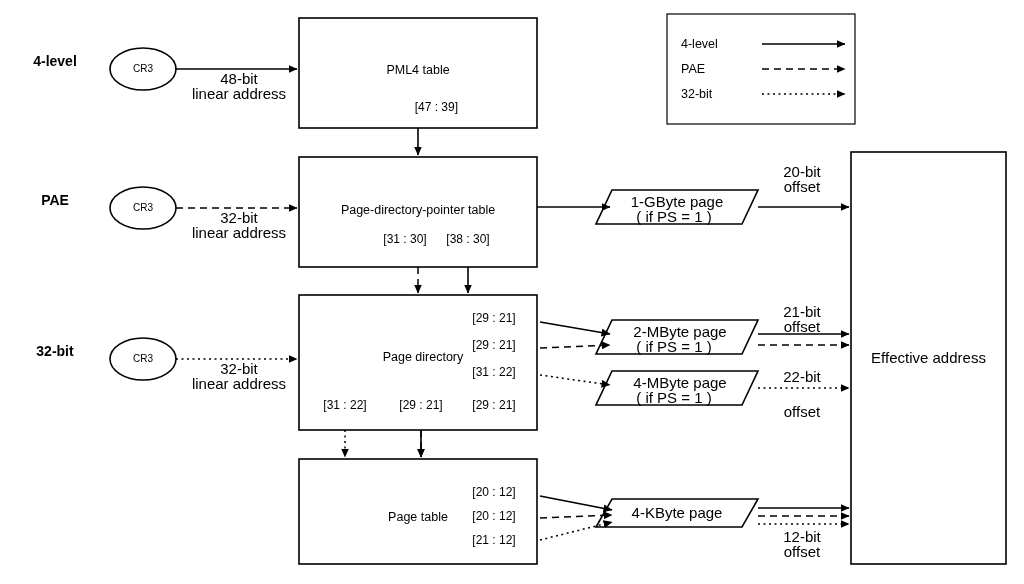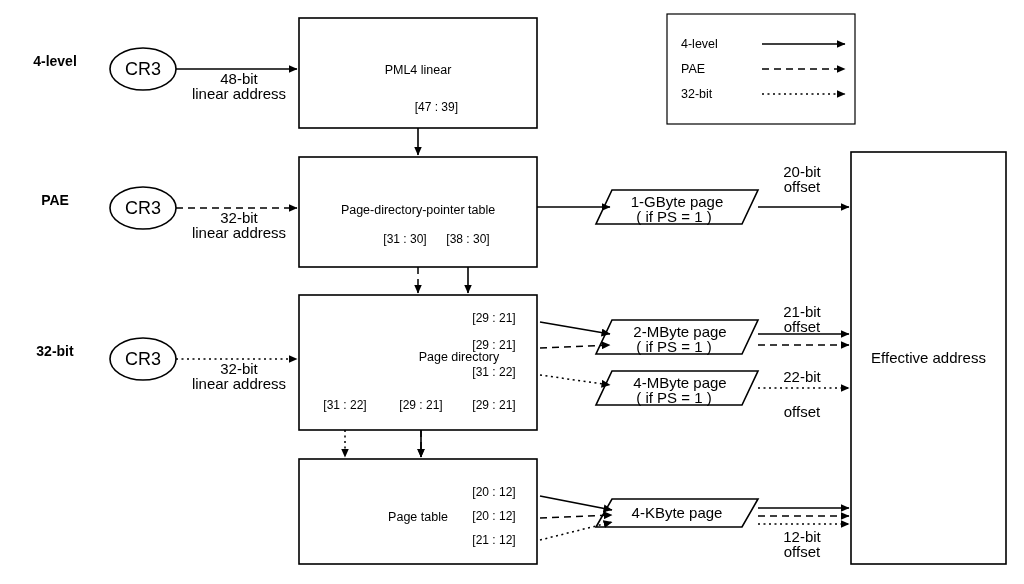--- a/index.html
+++ b/index.html
@@ -41,21 +41,21 @@
   .box-title {
     font-size: 12.5px;
   }
   .bits {
     font-size: 12px;
   }
   .legend-text {
     font-size: 12.5px;
   }
   .cr3-text {
-    font-size: 18px;
+    font-size: 10px;
   }
 </style>
 </head>
 <body>
 
 <div id="canvas">
 
   <svg class="layer" viewBox="0 0 1024 584">
     <defs>
       <marker id="arrow" markerWidth="9" markerHeight="8" refX="8.5" refY="4" orient="auto" markerUnits="userSpaceOnUse">
@@ -129,23 +129,23 @@
   <div class="lbl cr3-text" style="left:110px; top:201px; width:66px;">CR3</div>
   <div class="lbl cr3-text" style="left:110px; top:352px; width:66px;">CR3</div>
 
   <div class="lbl" style="left:183px; top:72px;  width:112px;">48-bit</div>
   <div class="lbl" style="left:183px; top:87px;  width:112px;">linear address</div>
   <div class="lbl" style="left:183px; top:211px; width:112px;">32-bit</div>
   <div class="lbl" style="left:183px; top:226px; width:112px;">linear address</div>
   <div class="lbl" style="left:183px; top:362px; width:112px;">32-bit</div>
   <div class="lbl" style="left:183px; top:377px; width:112px;">linear address</div>
 
-  <div class="lbl box-title" style="left:299px; top:63px;  width:238px;">PML4 linear</div>
+  <div class="lbl box-title" style="left:299px; top:63px;  width:238px;">PML4 table</div>
   <div class="lbl box-title" style="left:299px; top:203px; width:238px;">Page-directory-pointer table</div>
-  <div class="lbl box-title" style="left:299px; top:350px; width:248px;padding-left:36px;">Page directory</div>
+  <div class="lbl box-title" style="left:299px; top:350px; width:248px;">Page directory</div>
   <div class="lbl box-title" style="left:299px; top:510px; width:238px;">Page table</div>
 
   <div class="lbl bits" style="left:382px; top:100px; width:76px;text-align:right;">[47 : 39]</div>
 
   <div class="lbl bits" style="left:367px; top:232px; width:76px;">[31 : 30]</div>
   <div class="lbl bits" style="left:430px; top:232px; width:76px;">[38 : 30]</div>
 
   <div class="lbl bits" style="left:456px; top:311px; width:76px;">[29 : 21]</div>
   <div class="lbl bits" style="left:456px; top:338px; width:76px;">[29 : 21]</div>
   <div class="lbl bits" style="left:456px; top:365px; width:76px;">[31 : 22]</div>

